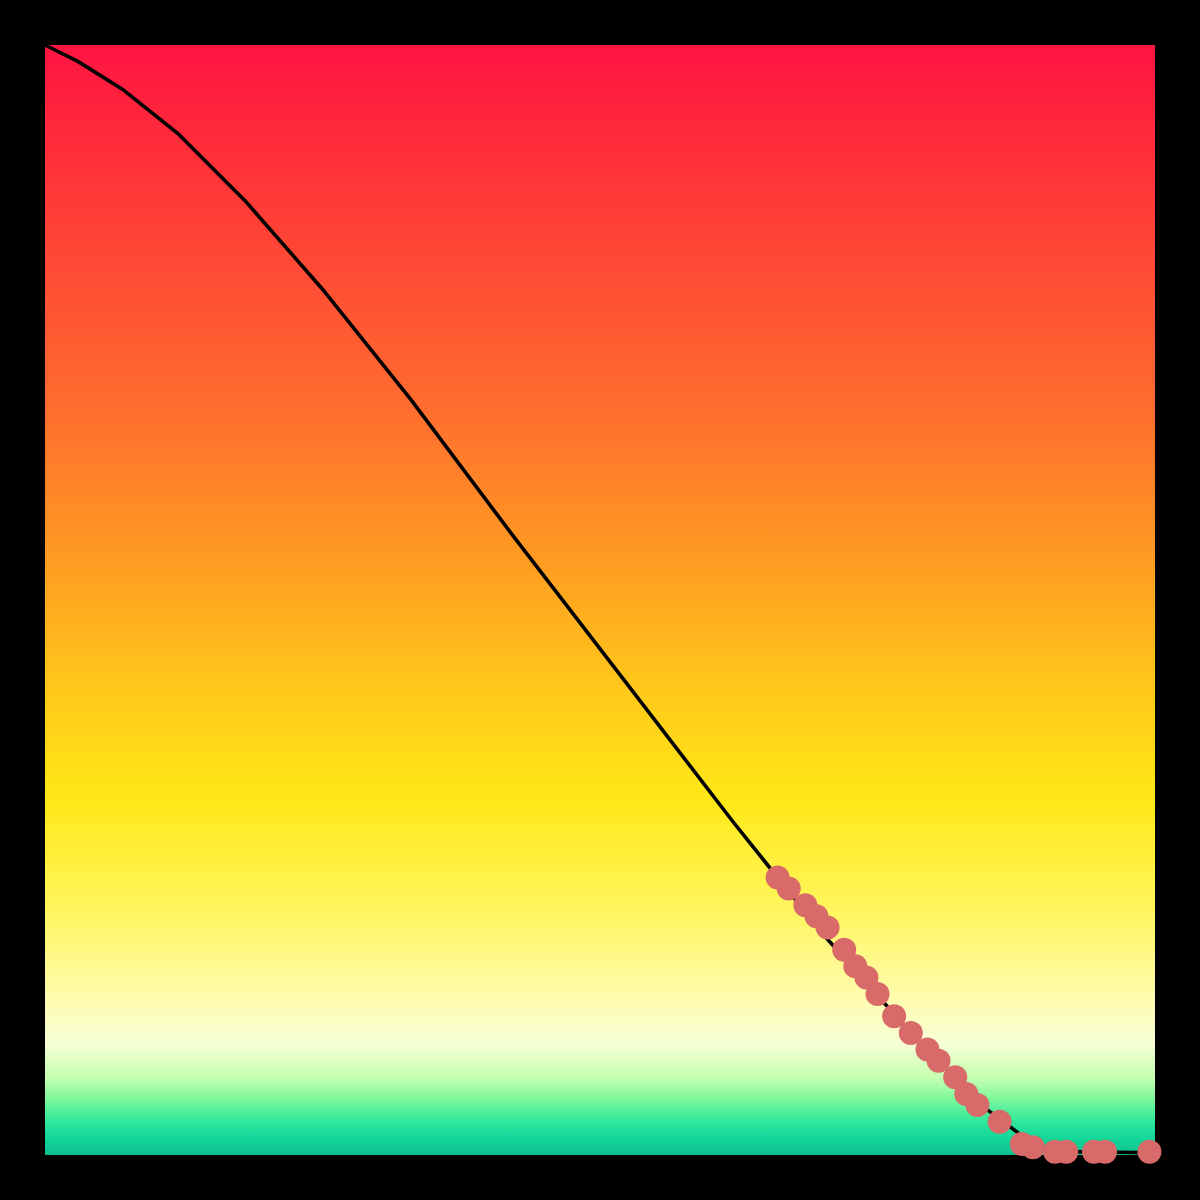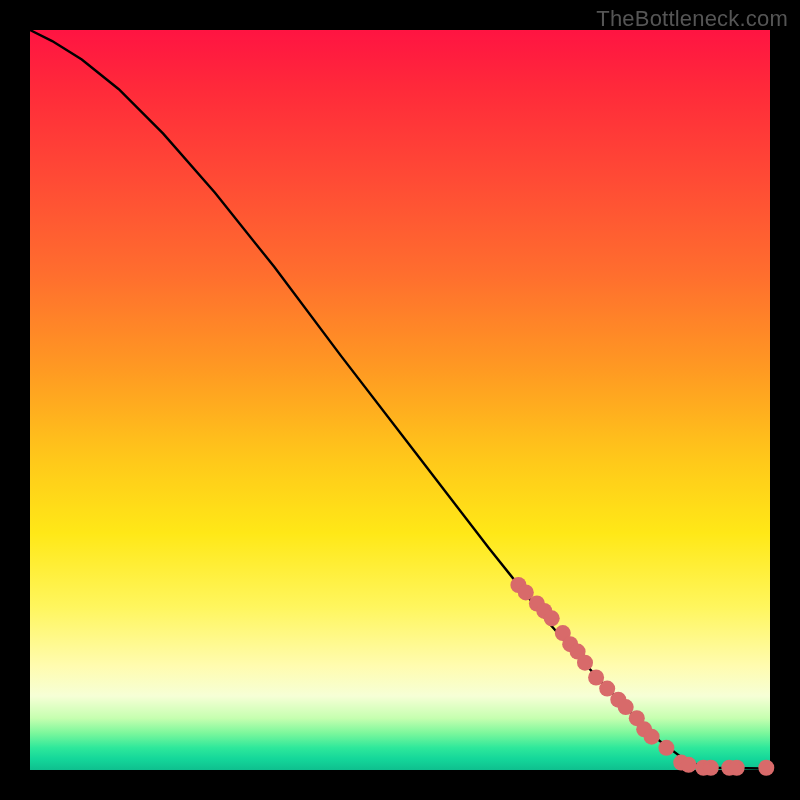--- a/index.html
+++ b/index.html
@@ -68,21 +68,20 @@
   }
   .marker {
     fill: #d86a6a;
     stroke: none;
   }
 </style>
 </head>
 <body>
 
 <div class="frame">
-  <div class="watermark">TheBottleneck.com</div>
 
   <div class="plot-area">
     <svg class="overlay" viewBox="0 0 740 740" preserveAspectRatio="none">
       <path id="curve-path" class="curve" d="M0.00 0.00 L22.20 11.10 L51.80 29.60 L88.80 59.20 L133.20 103.60 L185.00 162.80 L244.20 236.80 L310.80 325.60 L384.80 421.80 L458.80 518.00 L518.00 592.00 L577.20 658.60 L629.00 710.40 L658.60 732.60 L680.80 737.78 L740.00 738.52"></path>
       <g id="markers-group">
           <circle cx="488.40" cy="555.00" r="8" class="marker"></circle>
           <circle cx="495.80" cy="562.40" r="8" class="marker"></circle>
           <circle cx="506.90" cy="573.50" r="8" class="marker"></circle>
           <circle cx="514.30" cy="580.90" r="8" class="marker"></circle>
           <circle cx="521.70" cy="588.30" r="8" class="marker"></circle>

